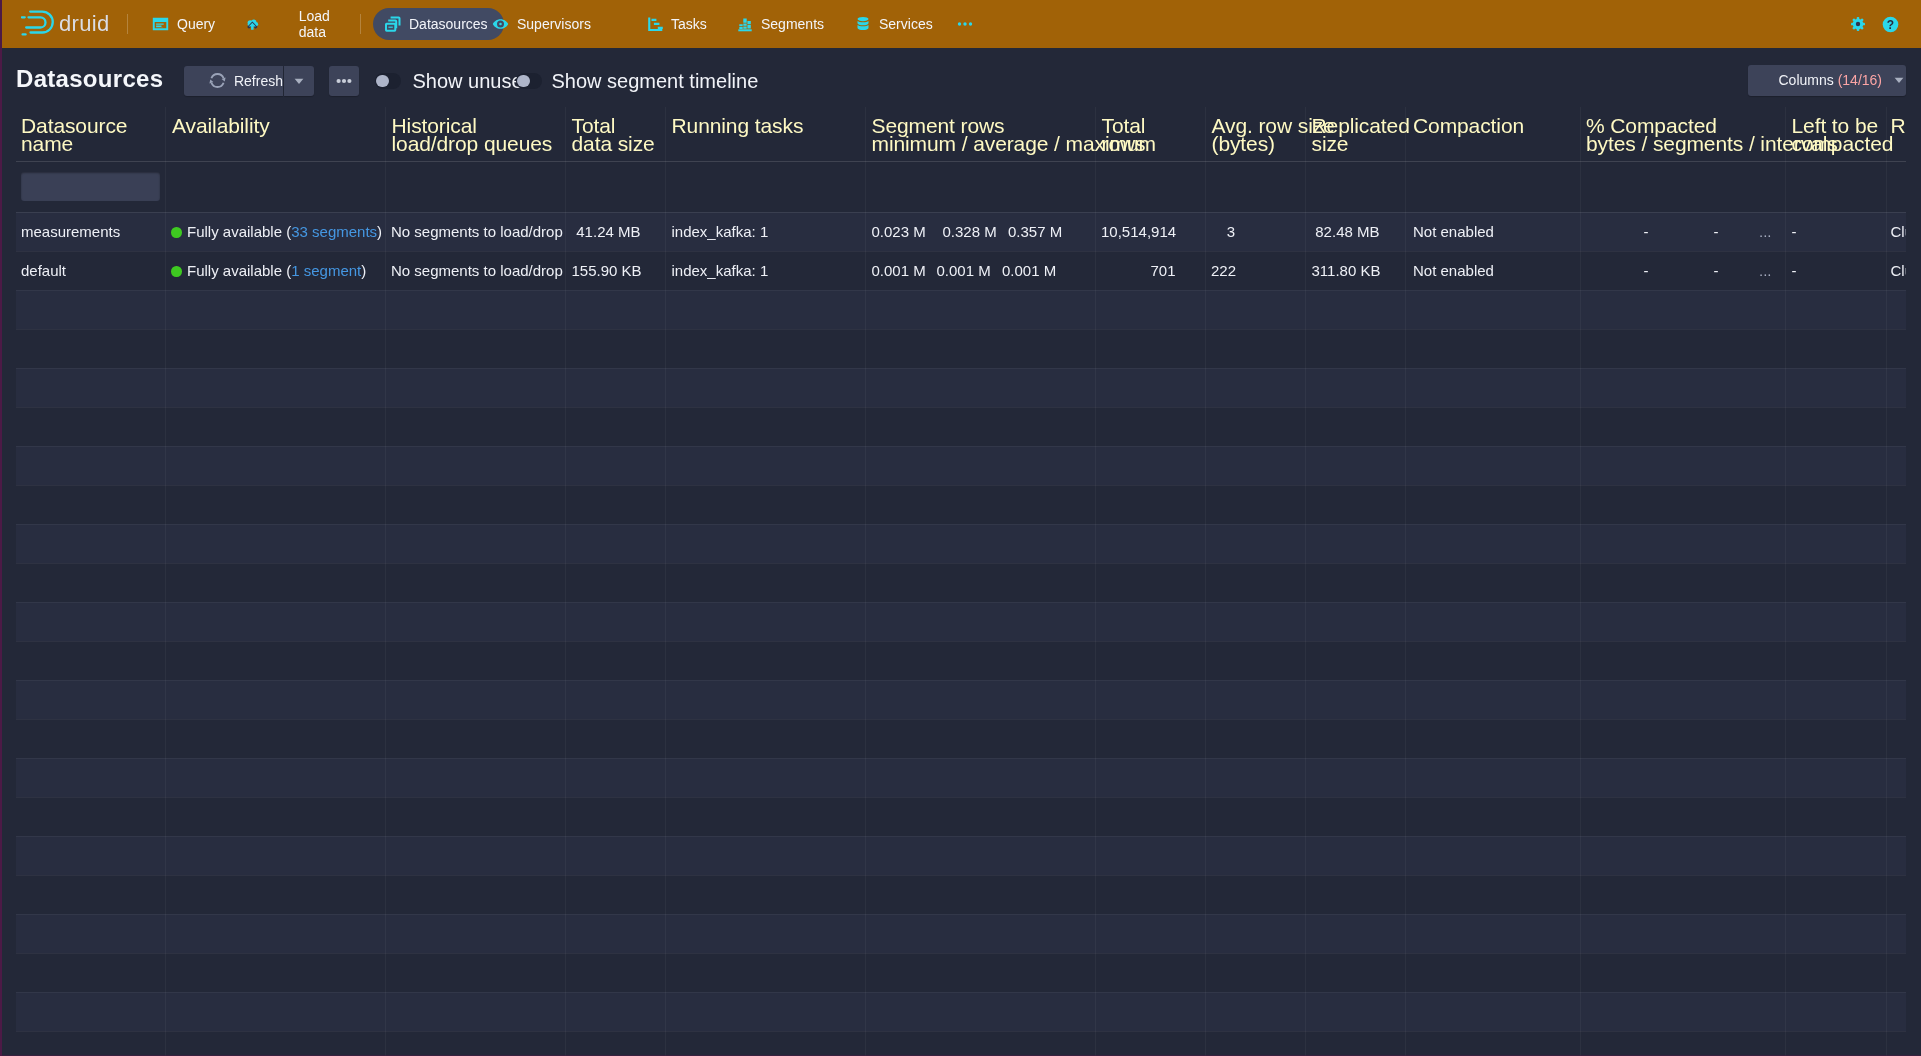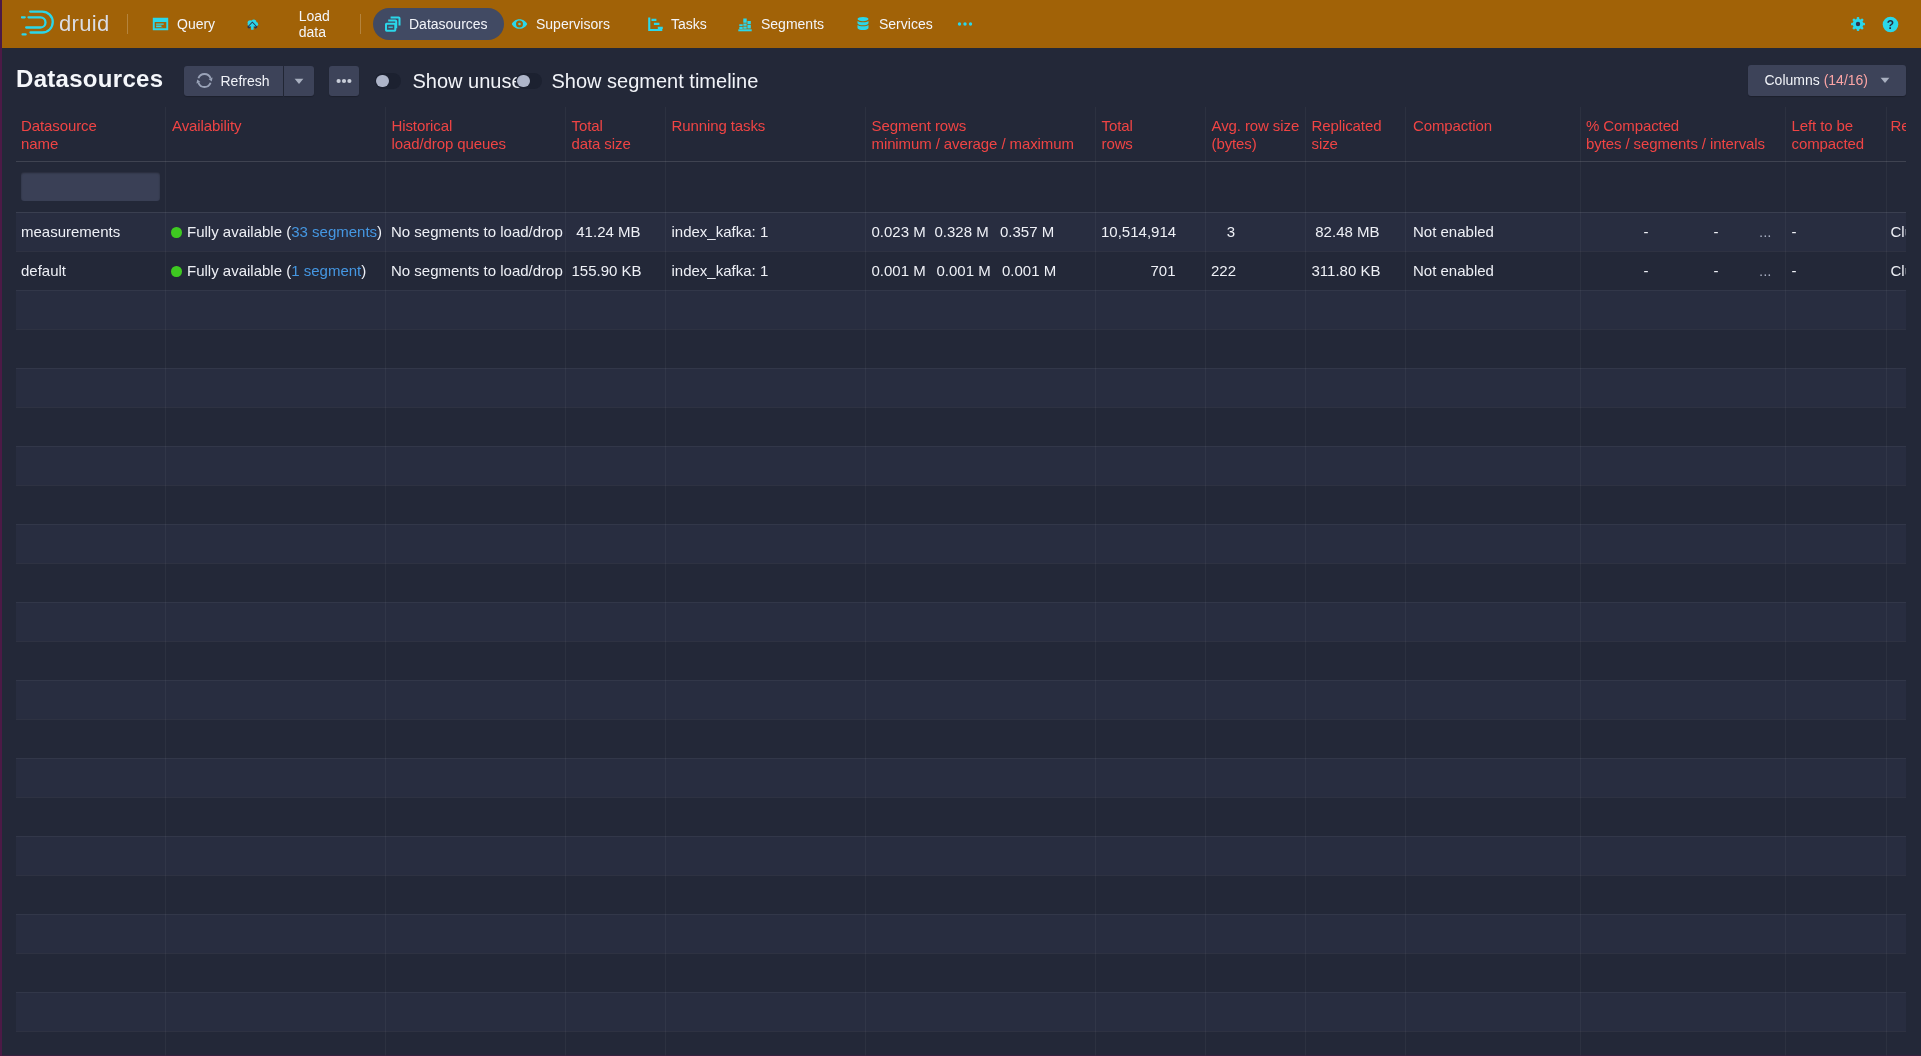--- a/index.html
+++ b/index.html
@@ -8,27 +8,27 @@
 .topbar { position:absolute; left:0; top:0; width:1921px; height:48px; background:#a16207; }
 .navdiv { position:absolute; top:14px; width:1px; height:20px; background:rgba(255,255,255,0.22); }
 .navitem { position:absolute; top:8px; height:32px; display:flex; align-items:center;
   color:#f3f5fa; font-size:14px; border-radius:17px; }
 .navitem svg { margin-right:8px; }
 .navactive { background:#414a63; }
 .title { position:absolute; left:16px; top:64.5px; font-size:24px; font-weight:bold; color:#f5f7fb;
   letter-spacing:0.3px; }
 .btn { position:absolute; top:65.5px; height:30.5px; background:#3d4359; border-radius:3px;
   display:flex; align-items:center; color:#f1f3f8; font-size:14px;
-  box-shadow:0 1px 1px rgba(0,0,0,0.2); }
+  box-shadow:0 1px 1px rgba(0,0,0,0.2);justify-content:flex-end; }
 .switchlbl { position:absolute; top:66px; height:30px; display:flex; align-items:center;
   color:#f1f3f8; font-size:20px; }
 .track { position:absolute; top:73px; width:26px; height:15.5px; border-radius:9px; background:#1c2130; }
 .track .kn { position:absolute; left:1.5px; top:1.5px; width:12.5px; height:12.5px; border-radius:50%;
   background:#aeb5c9; }
-.hcell { position:absolute; top:117px; font-size:15px; line-height:17.5px; color:#ef4444; letter-spacing:-0.1px; }
+.hcell { position:absolute; top:117px; font-size:21px; line-height:17.5px; color:#fef9c3; letter-spacing:-0.1px; }
 .vline { position:absolute; top:107px; width:1px; bottom:0; background:rgba(255,255,255,0.045); }
 .row { position:absolute; left:16px; width:1890px; height:39px; }
 .rowlight { background:#282d40; }
 .cell { position:absolute; top:0; height:39px; line-height:39px; font-size:15px;
   color:#eef0f6; white-space:nowrap; }
 .num { display:inline-block; text-align:right; }
 .dot { display:inline-block; width:10.5px; height:10.5px; border-radius:50%; background:#3ec921;
   margin-right:5.5px; vertical-align:-1px; }
 a.lnk { color:#4597e2; text-decoration:none; }
 
@@ -66,21 +66,21 @@
     </div>
 <div class="navitem navactive" style="left:373px;width:131px;padding-left:12px;">
       <svg width="16" height="16" viewBox="0 0 16 16" fill="none" stroke="#2bd7ea" stroke-width="2">
         <path d="M5.6 1.5h8.1a.8.8 0 0 1 .8.8v7.2"></path>
         <path d="M3.2 4.6h7.2a.8.8 0 0 1 .8.8v6.9"></path>
         <rect x="1" y="7.7" width="9.3" height="7" rx="0.6"></rect>
         <path stroke-width="1.2" d="M3.4 11.2h4.4"></path>
       </svg>
       <span>Datasources</span>
     </div>
-<div class="navitem" style="left:499px;width:126px;padding-left:12px;">
+<div class="navitem" style="left:480px;width:126px;padding-left:12px;">
       <svg width="17" height="16" viewBox="0 0 17 16" fill="#2bd7ea">
         <path d="M8.5 3.2c-3.6 0-6.6 2.2-7.7 4.8 1.1 2.6 4.1 4.8 7.7 4.8s6.6-2.2 7.7-4.8c-1.1-2.6-4.1-4.8-7.7-4.8zm0 8.3A3.5 3.5 0 1 1 8.5 4.5a3.5 3.5 0 0 1 0 7zm0-4.8a1.3 1.3 0 1 0 0 2.6 1.3 1.3 0 0 0 0-2.6z"></path>
       </svg>
       <span>Supervisors</span>
     </div>
 <div class="navitem" style="left:635px;width:84px;padding-left:12px;">
       <svg width="16" height="16" viewBox="0 0 16 16" fill="#2bd7ea">
         <path d="M1.2 1.5h2.1v11.4h12v2H1.2zM4.5 2.7h4.9v2.2H4.5zm2.4 4h5.5v2.2H6.9zm3.9 4h5v2.2h-5z"></path>
       </svg>
       <span>Tasks</span>
@@ -213,21 +213,21 @@
 <div class="hcell" style="left:1586px">% Compacted<br>bytes / segments / intervals</div>
 <div class="hcell" style="left:1791.5px">Left to be<br>compacted</div>
 <div class="hcell" style="left:1890.5px"><span style="display:inline-block;width:15px;overflow:hidden">Re</span></div>
 <div class="abs" style="left:20.5px;top:172px;width:139.5px;height:29px;background:#3a4056;
 border-radius:3px;box-shadow:inset 0 1px 2px rgba(0,0,0,0.35);"></div>
 <div class="cell" style="left:21px;top:211.5px">measurements</div>
 <div class="cell" style="left:171px;top:211.5px"><span class="dot"></span>Fully available (<a class="lnk">33 segments</a>)</div>
 <div class="cell" style="left:391px;top:211.5px">No segments to load/drop</div>
 <div class="cell" style="left:571.5px;top:211.5px"><span class="num" style="width:69px">41.24 MB</span></div>
 <div class="cell" style="left:671.5px;top:211.5px">index_kafka: 1</div>
-<div class="cell" style="left:871.5px;top:211.5px"><span class="num" style="width:51px">0.023 M</span><span class="num" style="width:50px;margin-left:12px">0.328 M</span><span class="num" style="width:51px;margin-left:15.5px">0.357 M</span></div>
+<div class="cell" style="left:871.5px;top:211.5px"><span class="num" style="width:51px">0.023 M</span><span class="num" style="width:50px;margin-left:20px">0.328 M</span><span class="num" style="width:51px;margin-left:15.5px">0.357 M</span></div>
 <div class="cell" style="left:1101px;top:211.5px"><span class="num" style="width:74.5px">10,514,914</span></div>
 <div class="cell" style="left:1211px;top:211.5px"><span class="num" style="width:24px">3</span></div>
 <div class="cell" style="left:1311.5px;top:211.5px"><span class="num" style="width:68px">82.48 MB</span></div>
 <div class="cell" style="left:1413px;top:211.5px">Not enabled</div>
 <div class="cell" style="left:1586px;top:211.5px"><span class="num" style="width:62.5px">-</span><span class="num" style="width:63px;margin-left:7px">-</span><span class="num" style="width:45px;margin-left:8px;color:#a7adc0">...</span></div>
 <div class="cell" style="left:1791.5px;top:211.5px">-</div>
 <div class="cell" style="left:1890.5px;top:211.5px;width:15.5px;overflow:hidden">Cluster default</div>
 <div class="cell" style="left:21px;top:250.5px">default</div>
 <div class="cell" style="left:171px;top:250.5px"><span class="dot"></span>Fully available (<a class="lnk">1 segment</a>)</div>
 <div class="cell" style="left:391px;top:250.5px">No segments to load/drop</div>

